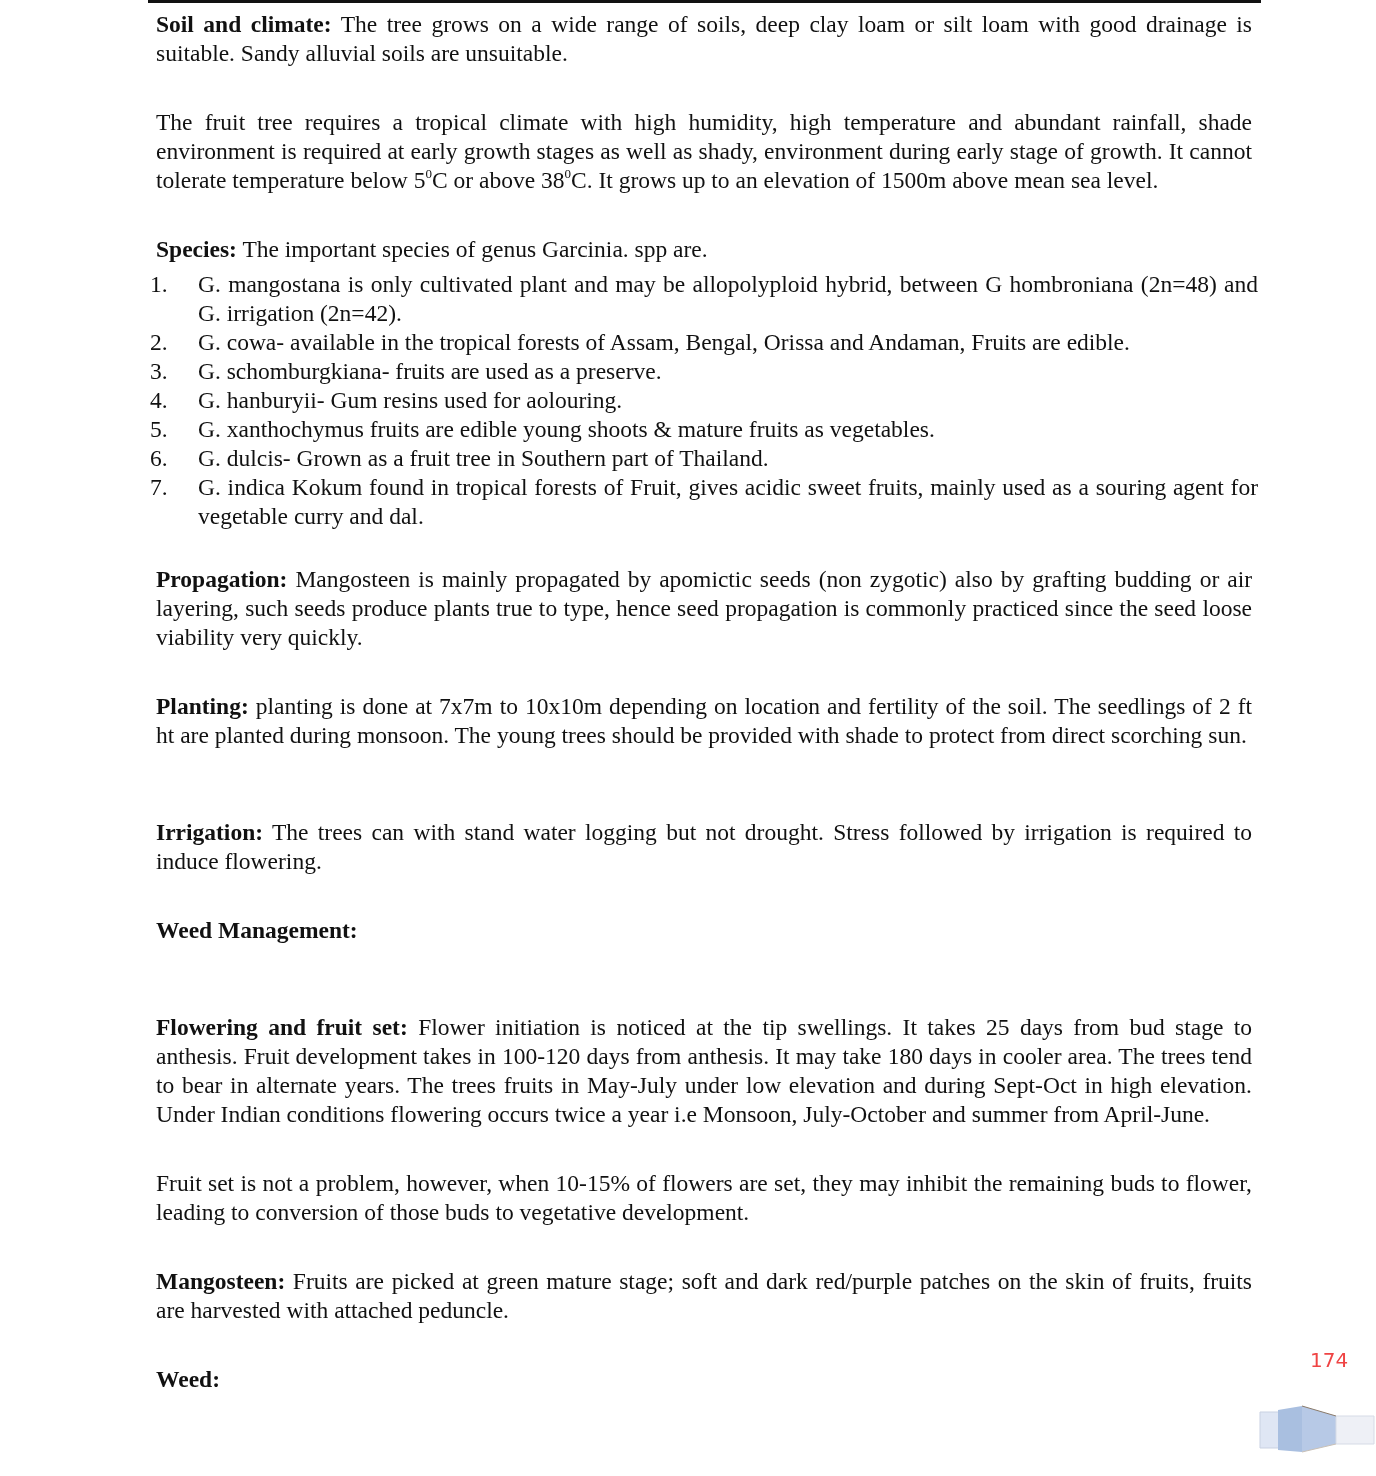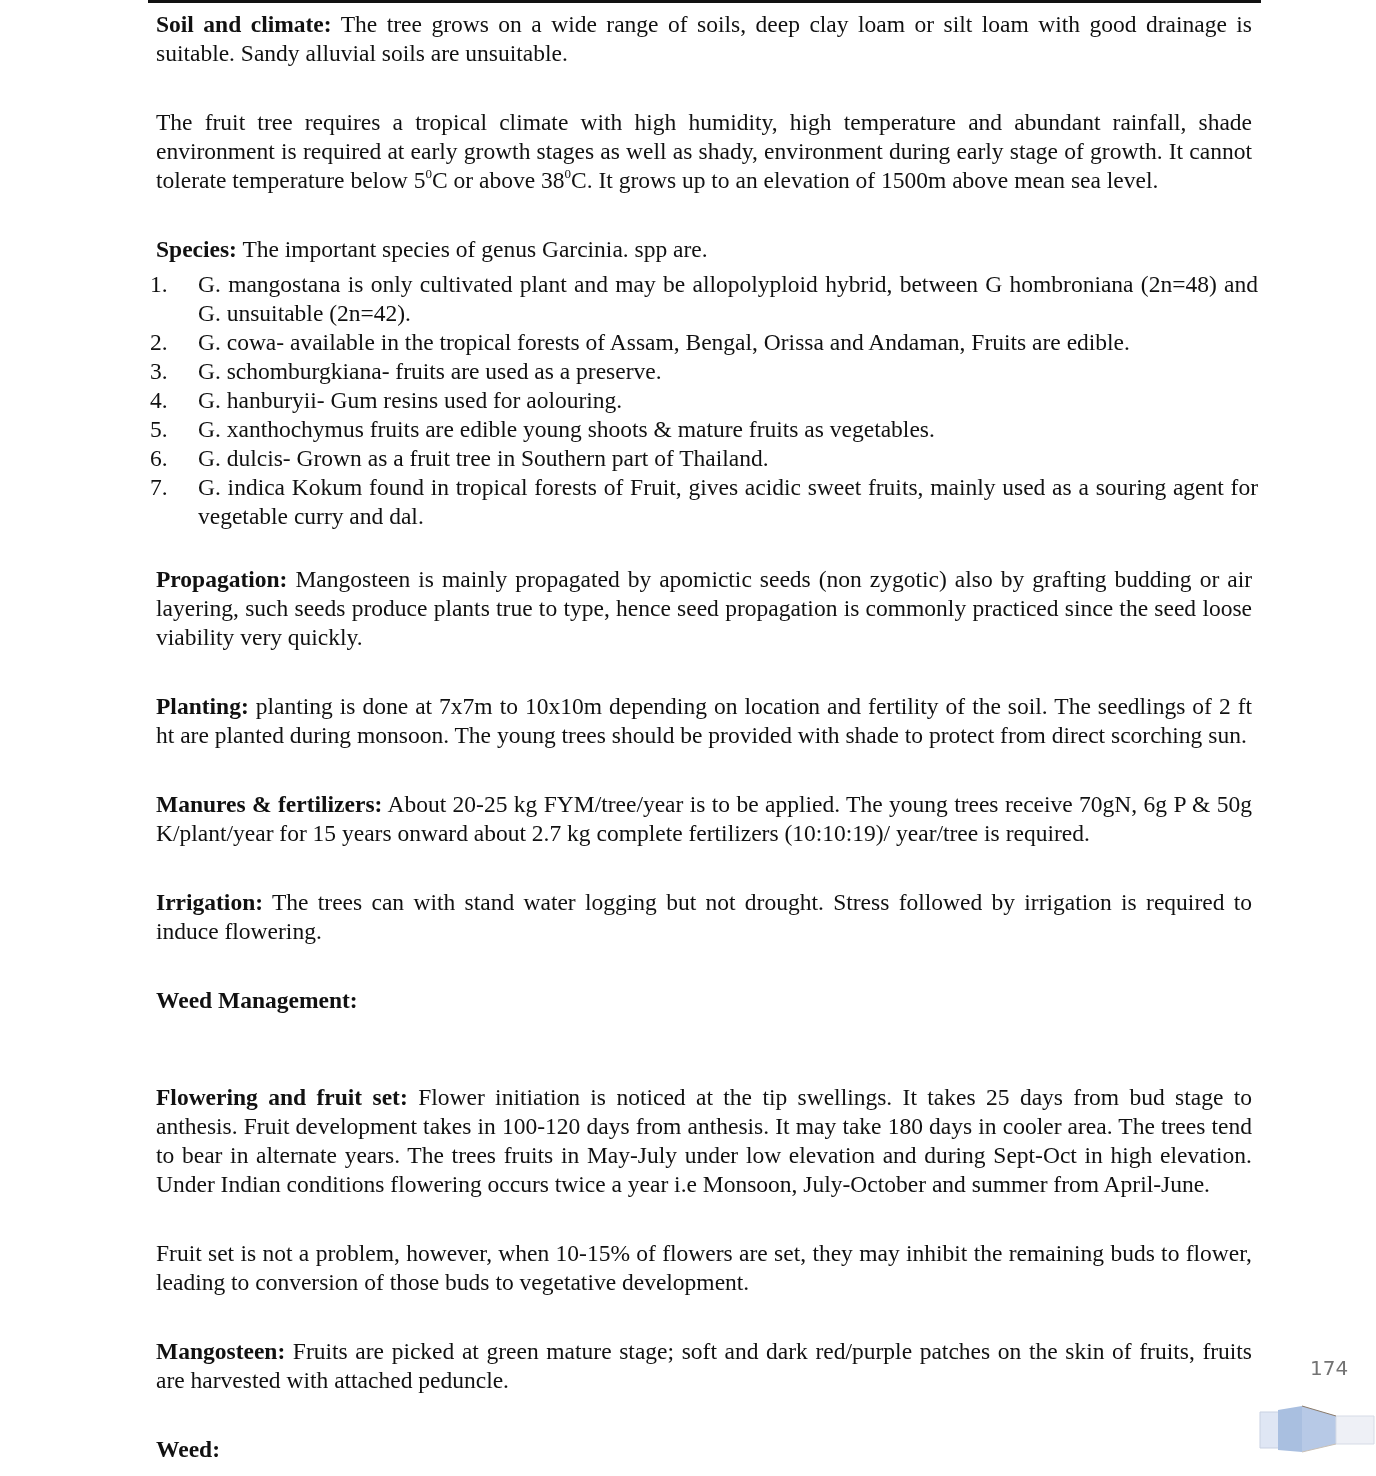--- a/index.html
+++ b/index.html
@@ -9,55 +9,54 @@
   .page { position: absolute; left: 150px; top: 4px; width: 1108px; font-size: 23.5px; line-height: 29px; }
   .page p { margin: 6px; text-align: justify; }
   .gap { height: 28px; }
   .b { font-weight: bold; }
   .i { }
   ol.species { list-style: none; margin: 0; padding: 0; }
   ol.species li { position: relative; padding-left: 48px; text-align: justify; }
   ol.species li .num { position: absolute; left: 0; top: 0; }
   sup { font-size: 13px; line-height: 0; position: relative; top: -1px; vertical-align: super; }
   .page-number { position: absolute; left: 1310px; top: 1348px; font-family: "DejaVu Sans", sans-serif;
-                 font-size: 20px; color: #737373; margin-top: 8px; }
+                 font-size: 20px; color: #ef4444; }
   .page-curl { position: absolute; left: 1258px; top: 1404px; width: 118px; height: 52px; }
 </style>
 </head>
 <body>
 
 <div class="top-rule"></div>
 
 <div class="page">
 
   <p><span class="b">Soil and climate:</span><span> The tree grows on a wide range of soils, deep clay loam or silt loam with good drainage is suitable. Sandy alluvial soils are unsuitable.</span></p>
   <div class="gap"></div>
 
   <p><span>The fruit tree requires a tropical climate with high humidity, high temperature and abundant rainfall, shade environment is required at early growth stages as well as shady, environment during early stage of growth.  It cannot tolerate temperature below 5</span><sup>0</sup><span>C  or above 38</span><sup>0</sup><span>C.  It grows up to an elevation of 1500m above mean sea level.</span></p>
   <div class="gap"></div>
 
   <p><span class="b">Species:</span><span> The important species of genus Garcinia. spp are.</span></p>
   <ol class="species">
-    <li><span class="num">1.</span><span class="i">G. mangostana</span><span> is only cultivated plant and may be allopolyploid hybrid, between </span><span class="i">G hombroniana</span><span> (2n=48) and </span><span class="i">G. unsuitable</span><span> (2n=42).</span></li>
+    <li><span class="num">1.</span><span class="i">G. mangostana</span><span> is only cultivated plant and may be allopolyploid hybrid, between </span><span class="i">G hombroniana</span><span> (2n=48) and </span><span class="i">G. irrigation</span><span> (2n=42).</span></li>
     <li><span class="num">2.</span><span class="i">G. cowa</span><span>- available in the tropical forests of Assam, Bengal, Orissa and Andaman,  Fruits are edible.</span></li>
     <li><span class="num">3.</span><span class="i">G. schomburgkiana</span><span>- fruits are used as a preserve.</span></li>
     <li><span class="num">4.</span><span class="i">G. hanburyii</span><span>- Gum resins used for aolouring.</span></li>
     <li><span class="num">5.</span><span class="i">G. xanthochymus</span><span> fruits are edible young shoots &amp; mature fruits as vegetables.</span></li>
     <li><span class="num">6.</span><span class="i">G. dulcis</span><span>- Grown as a fruit tree in Southern part of Thailand.</span></li>
     <li><span class="num">7.</span><span class="i">G. indica</span><span> Kokum found in tropical forests of Fruit, gives acidic sweet fruits, mainly used as a souring agent for vegetable curry and dal.</span></li>
   </ol>
   <div class="gap"></div>
 
   <p><span class="b">Propagation:</span><span> Mangosteen is mainly propagated by apomictic seeds (non zygotic) also by grafting budding or air layering, such seeds produce plants true to type, hence seed propagation is commonly practiced since the seed loose viability very quickly.</span></p>
   <div class="gap"></div>
 
   <p><span class="b">Planting:</span><span> planting is done at 7x7m to 10x10m depending on location and fertility of the soil.  The seedlings of 2 ft ht are planted during monsoon.  The young trees should be provided with shade to protect from direct scorching sun.</span></p>
   <div class="gap"></div>
 
-  <p><span class="b">Manures &amp; fertilizers:</span><span> About 20-25 kg FYM/tree/year is to be applied.  The young trees receive 70gN, 6g P &amp; 50g K/plant/year for 15 years onward about 2.7 kg complete fertilizers (10:10:19)/ year/tree is required.</span></p>
   <div class="gap"></div>
 
   <p><span class="b">Irrigation:</span><span> The trees can with stand water logging but not drought.  Stress followed by irrigation is required to induce flowering.</span></p>
   <div class="gap"></div>
 
   <p><span class="b">Weed Management:</span></p>
   <div class="gap"></div>
 
   <div class="gap"></div>
 

